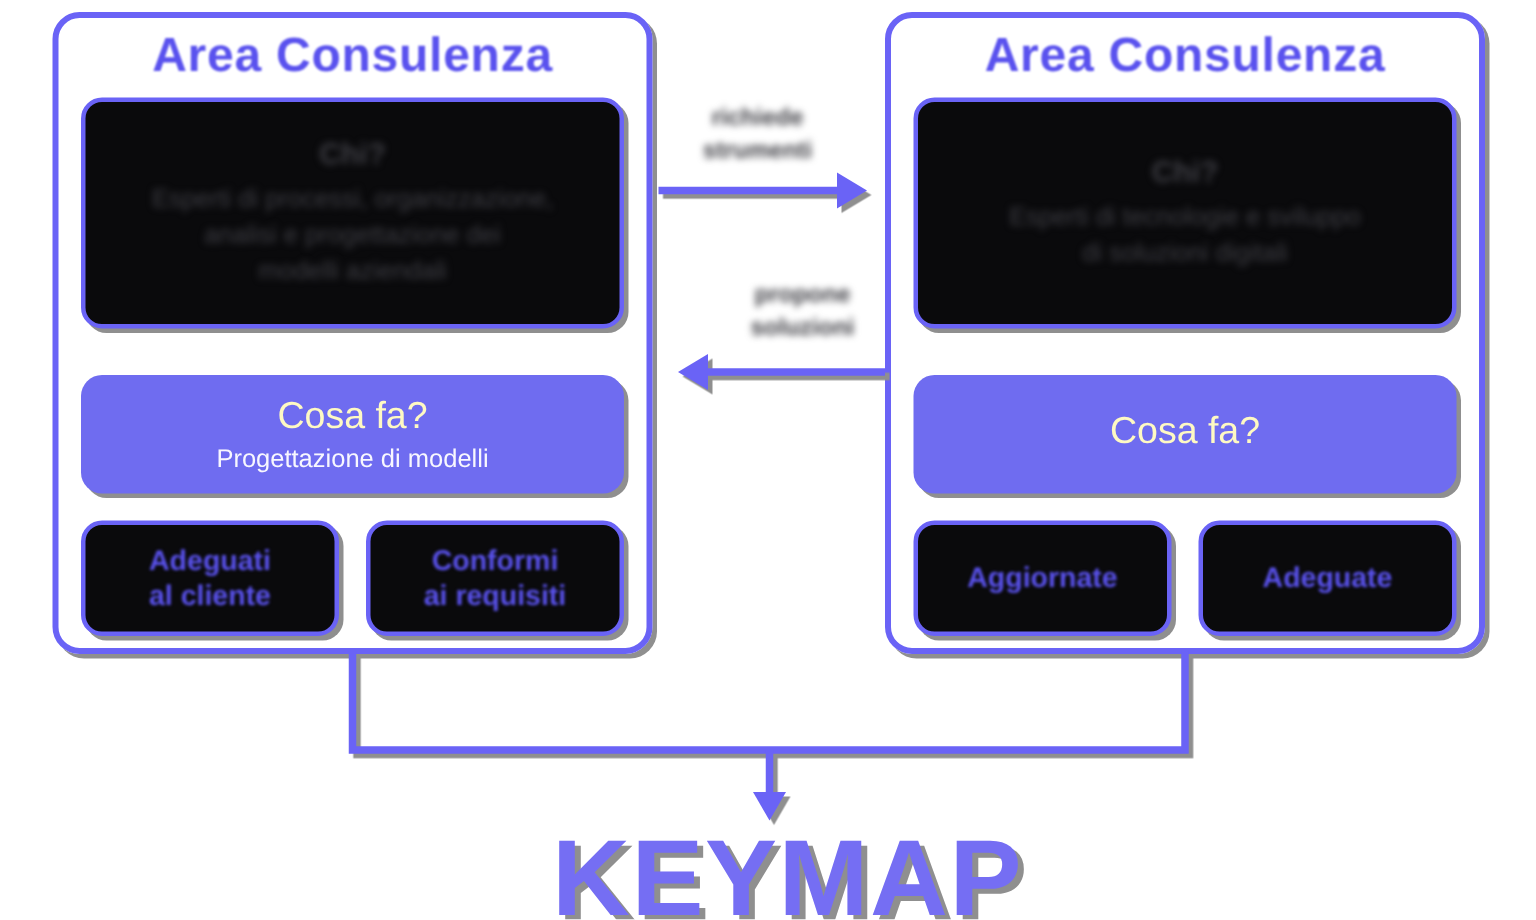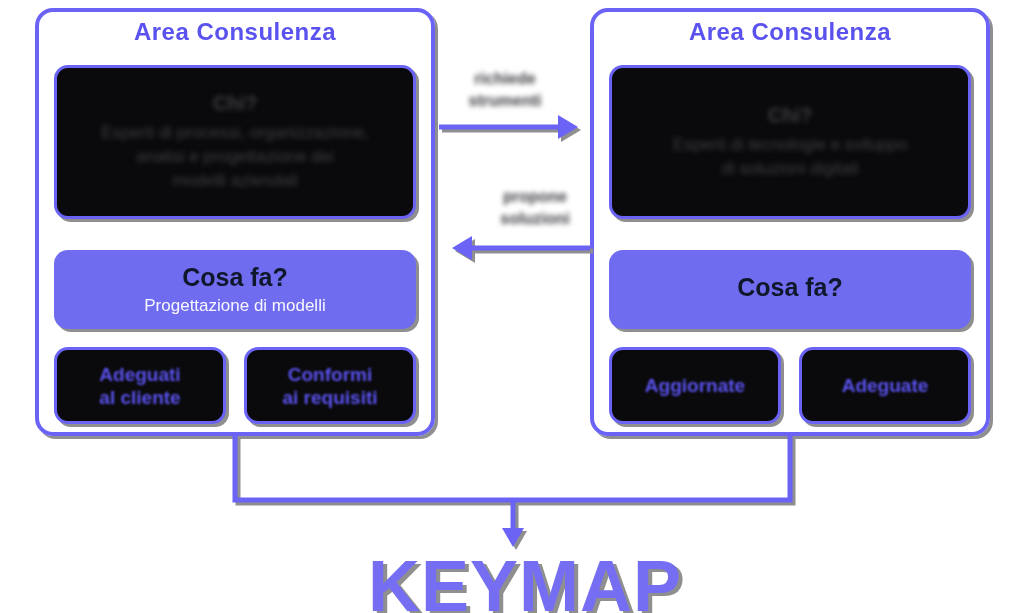--- a/index.html
+++ b/index.html
@@ -12,21 +12,21 @@
   .area{
     position:absolute;top:8px;width:400px;height:428px;
     border:4px solid var(--accent);border-radius:18px;
     box-shadow:3px 3px 0 var(--shadow);
     box-sizing:border-box;
   }
   .area.left{left:35px;}
   .area.right{left:590px;}
   .area-title{
     position:absolute;top:6px;left:0;width:100%;
-    text-align:center;font-size:24px;font-weight:bold;
+    text-align:center;font-size:32px;font-weight:bold;
     color:var(--accent-deep);letter-spacing:0.5px;
     filter:blur(0.6px);
   }
   
   .who-box{
     position:absolute;left:15px;top:53px;width:362px;height:154px;
     background:var(--box-fill);
     border:3px solid var(--accent);border-radius:14px;
     box-shadow:3px 3px 0 var(--shadow);
     box-sizing:border-box;
@@ -43,21 +43,21 @@
   }
   
   .what-bar{
     position:absolute;left:15px;top:238px;width:362px;height:79px;
     background:var(--bar-fill);border-radius:14px;
     box-shadow:3px 3px 0 var(--shadow);
     box-sizing:border-box;
     display:flex;flex-direction:column;justify-content:center;align-items:center;
     text-align:center;
   }
-  .what-heading{font-size:25px;font-weight:bold;color:#0f172a;margin-bottom:4px;}
+  .what-heading{font-size:25px;font-weight:normal;color:#fef9c3;margin-bottom:4px;}
   .what-sub{font-size:17px;color:rgba(255,255,255,0.95);}
   
   .tags{
     position:absolute;left:15px;top:335px;width:362px;height:77px;
     display:flex;gap:18px;
   }
   .tag{
     flex:1;background:var(--box-fill);
     border:3px solid var(--accent);border-radius:14px;
     box-shadow:3px 3px 0 var(--shadow);

